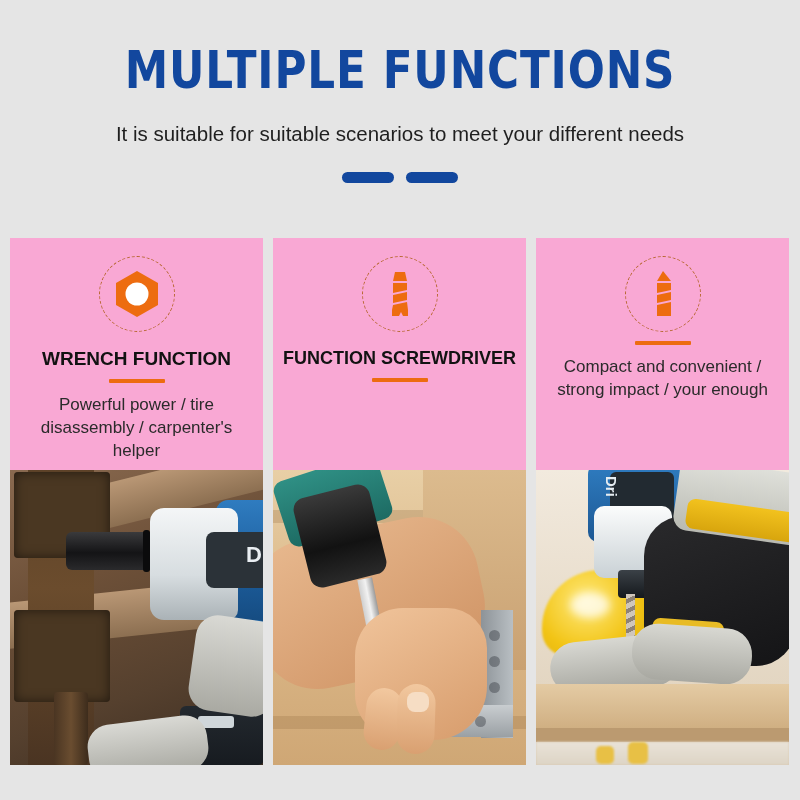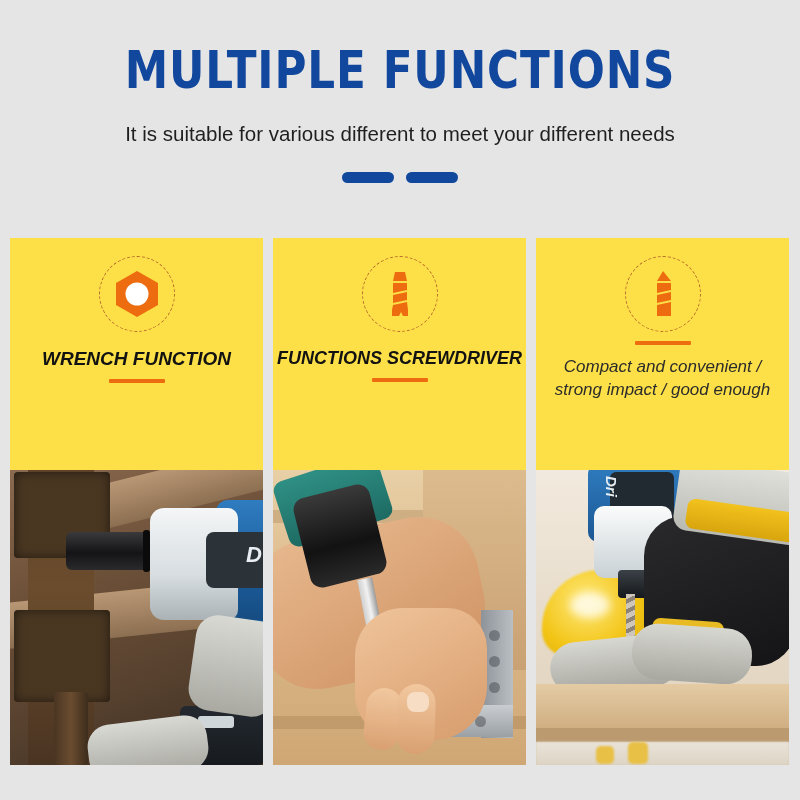--- a/index.html
+++ b/index.html
@@ -44,25 +44,24 @@
   
   .cards{
     position:absolute;
     left:10px;top:238px;
     width:780px;
     display:flex;
     gap:10px;
   }
   .card{
     width:253px;
-    background:#fde047;
+    background:#f9a8d4;
     display:flex;
     flex-direction:column;
     overflow:hidden;
-    font-style:italic;
   }
   .card-top{
     padding:18px 10px 0 10px;
     height:232px;
     box-sizing:border-box;
     display:flex;
     flex-direction:column;
     align-items:center;
   }
   .icon-circle{
@@ -209,39 +208,40 @@
     background:linear-gradient(180deg,#e9e3d8,#ddd4c5);filter:blur(1px);}
   .p3 .plug{position:absolute;background:#e8c045;border-radius:5px;filter:blur(1px);}
 </style>
 </head>
 <body>
 
 <div class="page">
 
   <div class="header">
     <h1 class="main-title">MULTIPLE FUNCTIONS</h1>
-    <p class="subtitle">It is suitable for various different to meet your different needs</p>
+    <p class="subtitle">It is suitable for suitable scenarios to meet your different needs</p>
     <div class="dashes">
       <span class="dash"></span>
       <span class="dash"></span>
     </div>
   </div>
 
   <div class="cards">
 
     <div class="card">
       <div class="card-top">
         <div class="icon-circle">
           <svg width="52" height="52" viewBox="0 0 52 52">
             <path d="M26 3 L47 15 L47 37 L26 49 L5 37 L5 15 Z" fill="#ed6c10"></path>
             <circle cx="26" cy="26" r="11.5" fill="#ffffff"></circle>
           </svg>
         </div>
         <div class="card-title">WRENCH FUNCTION</div>
         <div class="title-rule"></div>
+        <div class="card-desc">Powerful power / tire disassembly / carpenter's helper</div>
       </div>
       <div class="photo p1">
         <div class="beam b1"></div>
         <div class="beam b2"></div>
         <div class="rust-col"></div>
         <div class="clamp c1"></div>
         <div class="clamp c2"></div>
         <div class="pipe"></div>
         <div class="socket"></div>
         <div class="tool-blue"></div>
@@ -260,21 +260,21 @@
       <div class="card-top">
         <div class="icon-circle">
           <svg width="52" height="52" viewBox="0 0 52 52">
             <path d="M21 4 L31 4 L33 13 L19 13 Z" fill="#ed6c10"></path>
             <path d="M19 15 L33 15 L33 22 L19 25 Z" fill="#ed6c10"></path>
             <path d="M19 27 L33 24 L33 32 L19 35 Z" fill="#ed6c10"></path>
             <path d="M19 37 L33 34 L34 42 L18 42 Z" fill="#ed6c10"></path>
             <path d="M18 42 L34 42 L34 48 L29 48 L27 44 L25 48 L18 48 Z" fill="#ed6c10"></path>
           </svg>
         </div>
-        <div class="card-title small">FUNCTIONS SCREWDRIVER</div>
+        <div class="card-title small">FUNCTION SCREWDRIVER</div>
         <div class="title-rule"></div>
       </div>
       <div class="photo p2">
         <div class="plank" style="top:40px"></div>
         <div class="plank" style="top:150px"></div>
         <div class="plank" style="top:246px"></div>
         <div class="wall"></div>
         <div class="arm"></div>
         <div class="drill"></div>
         <div class="chuck"></div>
@@ -298,21 +298,21 @@
       <div class="card-top">
         <div class="icon-circle">
           <svg width="52" height="52" viewBox="0 0 52 52">
             <path d="M26 3 L34 13 L20 13 Z" fill="#ed6c10"></path>
             <path d="M20 15 L34 15 L34 22 L20 25 Z" fill="#ed6c10"></path>
             <path d="M20 27 L34 24 L34 32 L20 35 Z" fill="#ed6c10"></path>
             <path d="M20 37 L34 34 L34 48 L20 48 Z" fill="#ed6c10"></path>
           </svg>
         </div>
         <div class="title-rule"></div>
-        <div class="card-desc">Compact and convenient / strong impact / good enough</div>
+        <div class="card-desc">Compact and convenient / strong impact / your enough</div>
       </div>
       <div class="photo p3">
         <div class="bg-blur"></div>
         <div class="hat"></div>
         <div class="hat-glow"></div>
         <div class="tool-blue"></div>
         <div class="tool-dark"></div>
         <div class="brand">Dri</div>
         <div class="tool-white"></div>
         <div class="chuck"></div>

